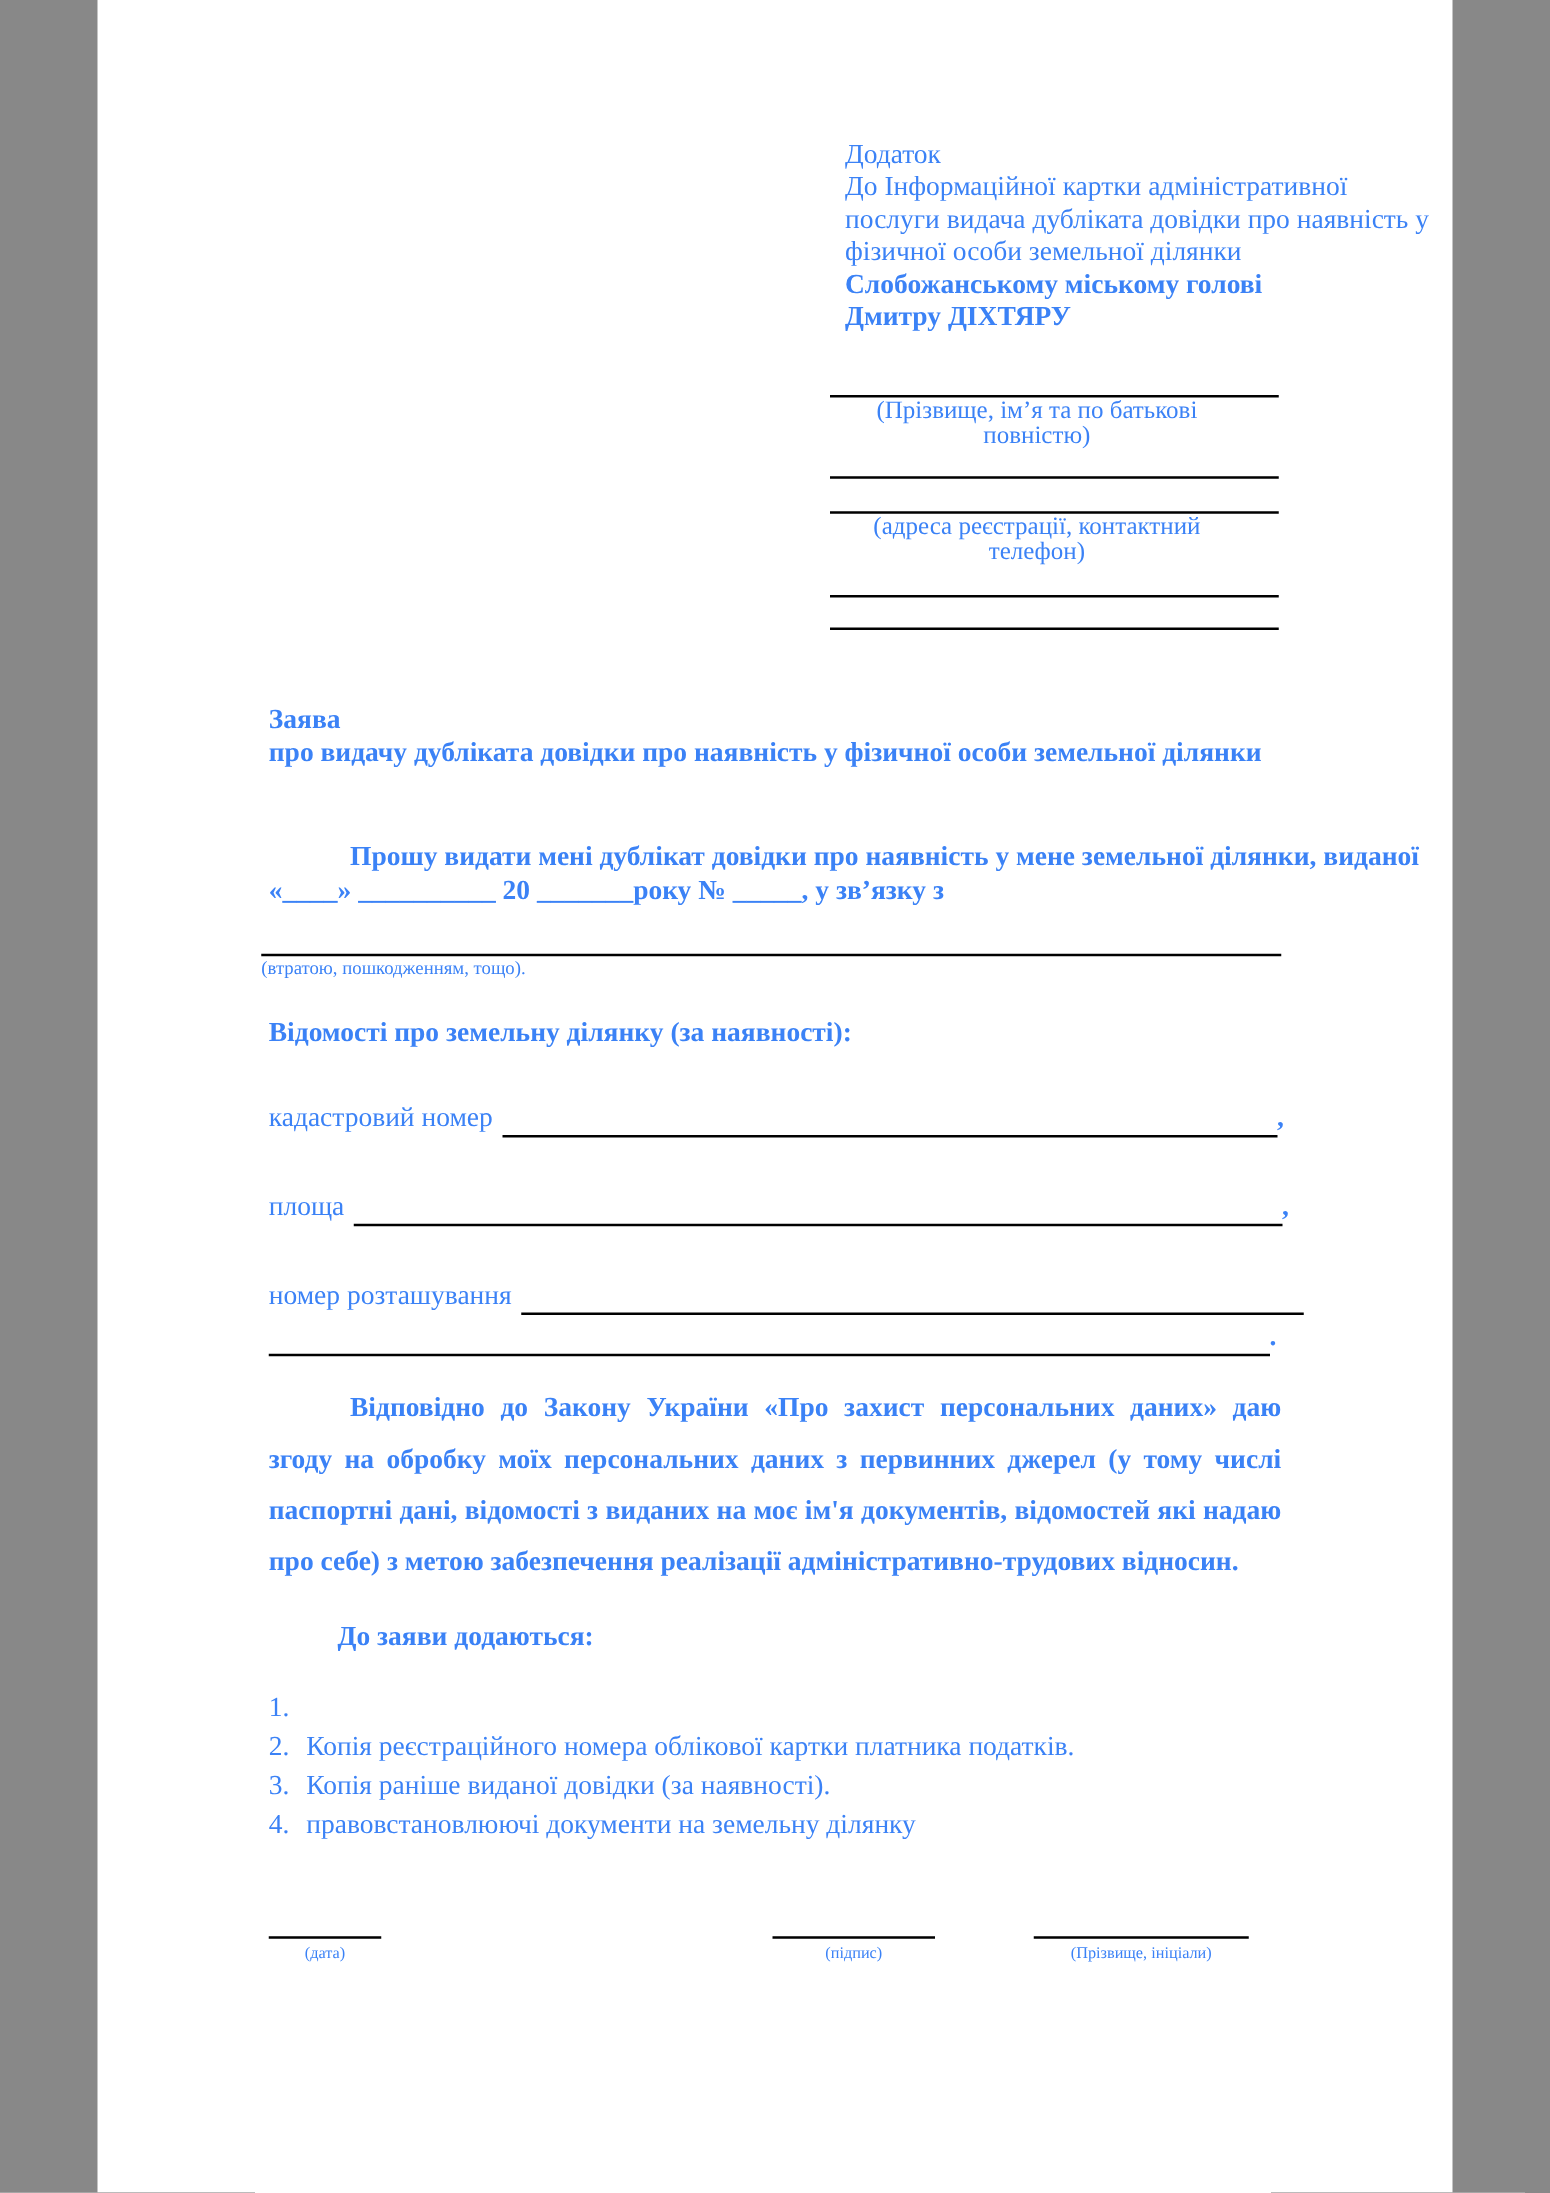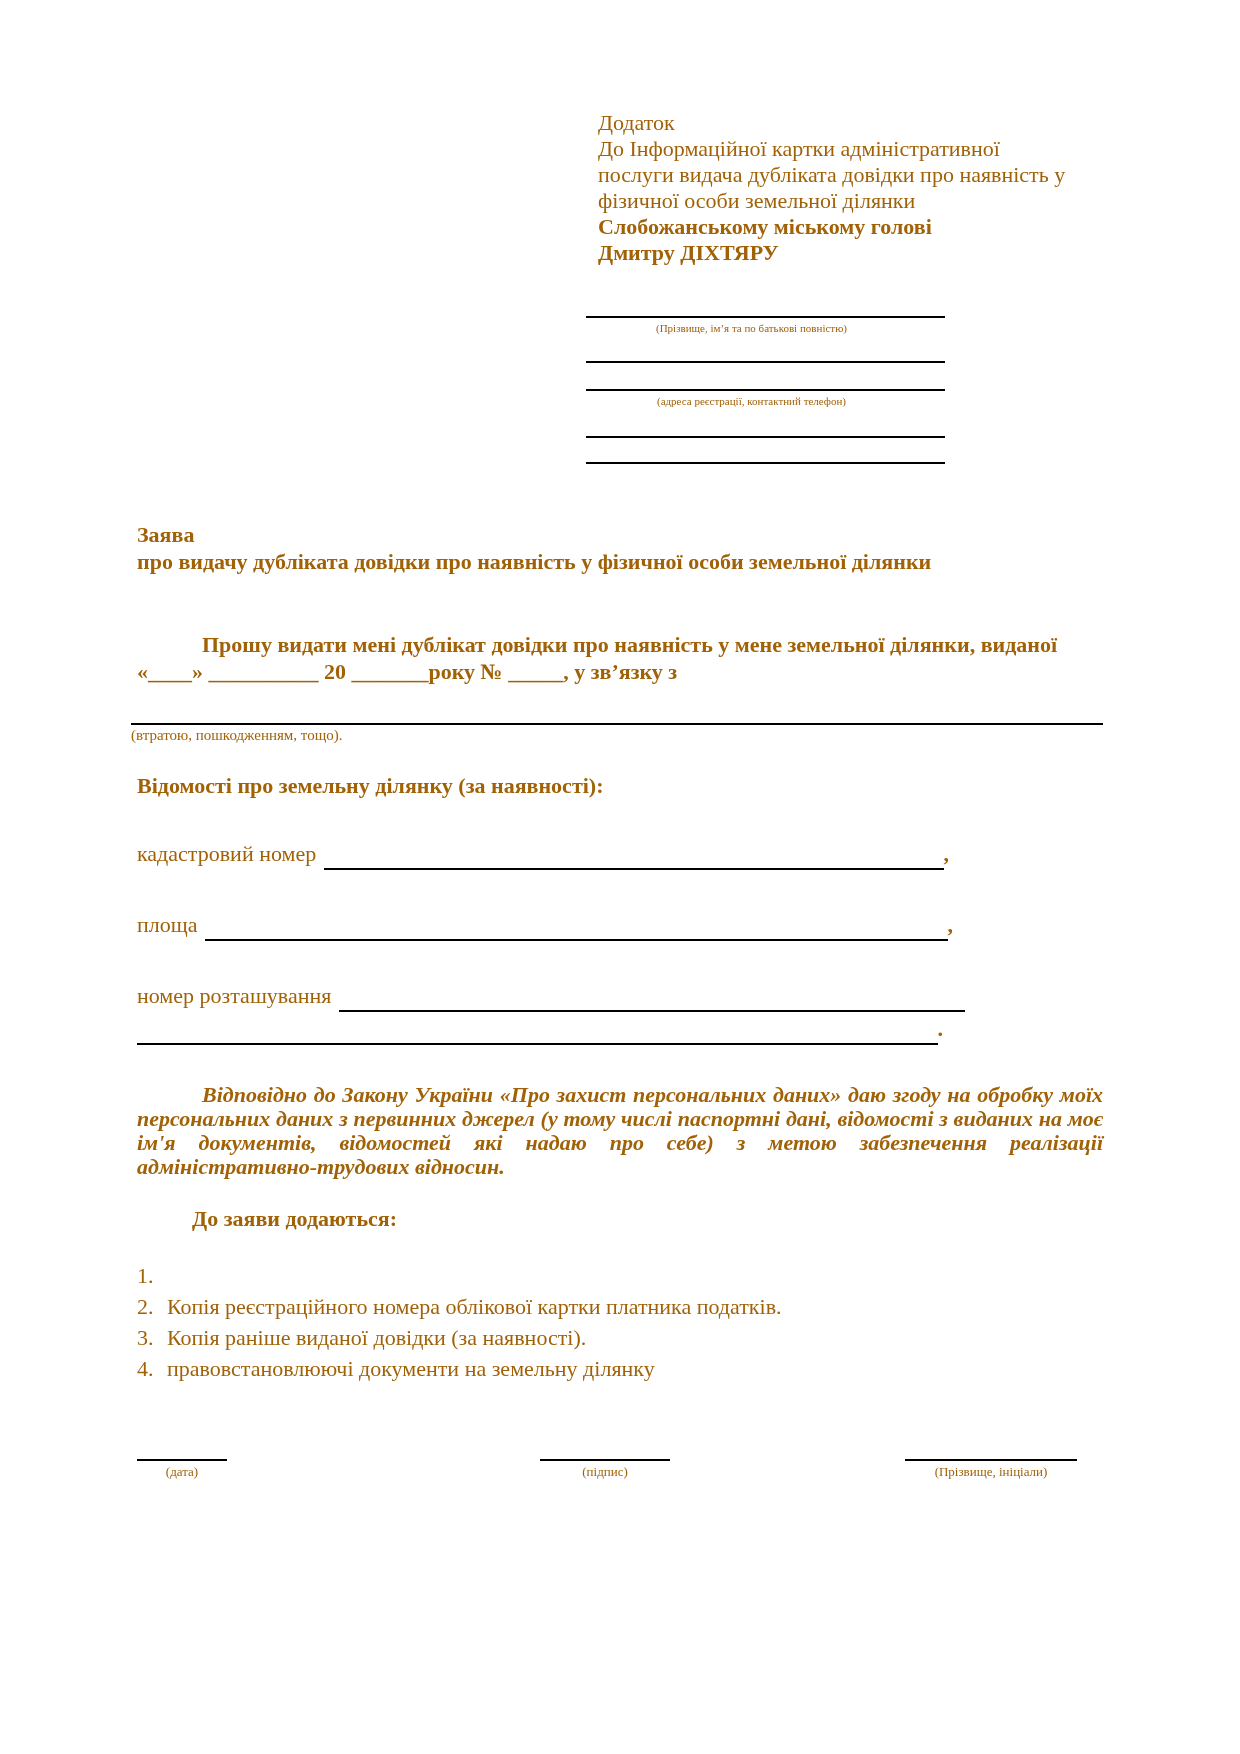--- a/index.html
+++ b/index.html
@@ -1,29 +1,29 @@
 <!DOCTYPE html>
 <html><head>
 <meta charset="utf-8">
 <style>
   * { margin:0; padding:0; box-sizing:border-box; }
   html,body { background:#888; }
   .page {
-    width:1240px; height:1754px; margin:0 auto; background:#ffffff; color:#a16207;
+    width:1084px; height:1754px; margin:0 auto; background:#ffffff; color:#3b82f6;
     font-family:"Liberation Serif","DejaVu Serif",serif; font-size:22px; line-height:27px;
     position:relative; overflow:hidden;
   }
   .content { padding:110px 137px 0 137px; }
   .bold { font-weight:bold; }
 
   
   .addr-block { margin-left:461px; width:470px; line-height:26px; }
   .addr-fill { margin-left:449px; width:359px; }
   .fill-line { border-bottom:2px solid #000; height:0; }
-  .fill-caption { font-size:11px; line-height:20px; text-align:center; padding-right:28px; }
+  .fill-caption { font-size:20px; line-height:20px; text-align:center; padding-right:28px; }
   .fl-1 { margin-top:50px; }
   .fl-2 { margin-top:23px; }
   .fl-3 { margin-top:26px; }
   .fl-4 { margin-top:25px; }
   .fl-5 { margin-top:24px; }
 
   
   .title-block { margin-top:57px; text-align:left; font-weight:bold; }
 
   
@@ -37,22 +37,22 @@
   .details { margin-top:27px; }
   .field-row { display:flex; align-items:flex-end; line-height:33px; }
   .field-label { font-weight:normal; white-space:nowrap;margin-top:38px; }
   .blank { flex:1; border-bottom:2px solid #000; height:29px; margin-left:8px; }
   .suffix { font-weight:bold; }
   .w1 { width:812px; } .w2 { width:816px; } .w3 { width:828px; } .w4 { width:806px; }
   .field-row.cont .blank { margin-left:0; }
 
   
   .consent {
-    margin-top:38px; font-weight:bold; font-style:italic;
-    text-align:justify; text-indent:65px; line-height:24px;
+    margin-top:20px; font-weight:bold; 
+    text-align:justify; text-indent:65px; line-height:41px;
   }
 
   
   .attach-head { margin-top:26px; text-indent:55px; font-weight:bold; }
   .attach-list { margin-top:28px; }
   .attach-item { display:flex; line-height:31px; }
   .attach-item .num { width:30px; flex:none; }
 
   
   .sig-row { display:flex; margin-top:75px;gap:20px; }

